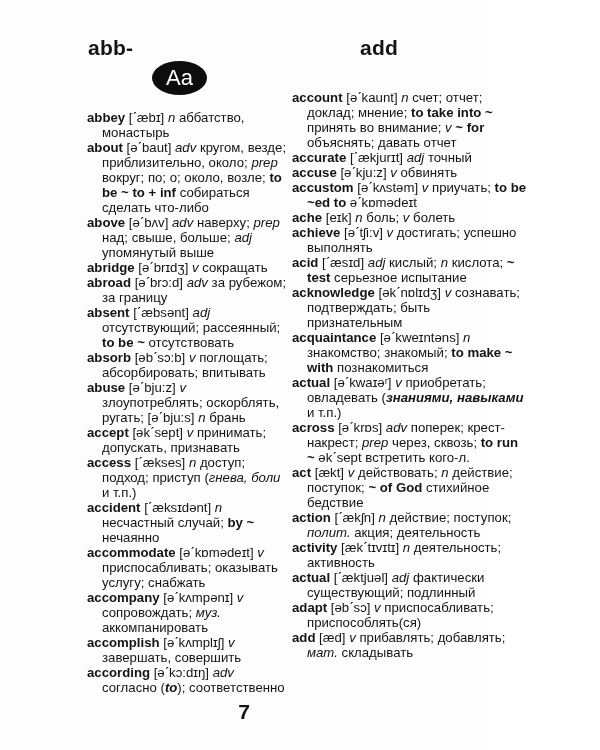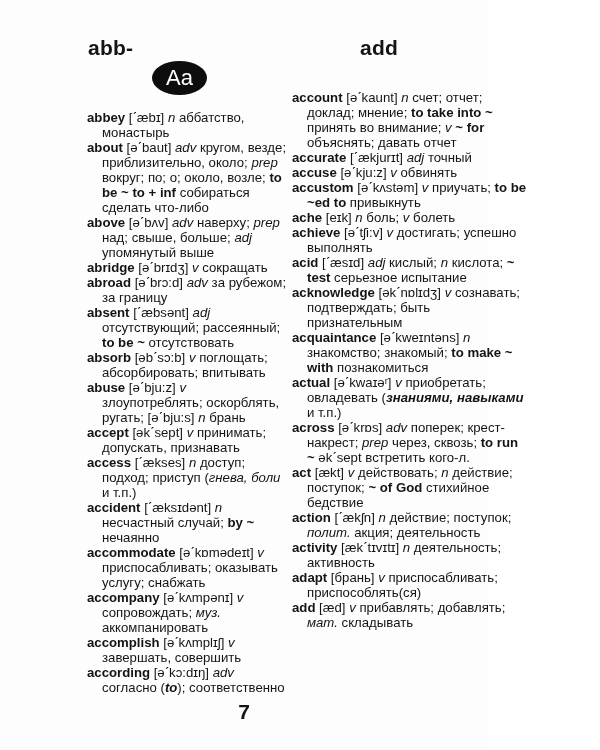--- a/index.html
+++ b/index.html
@@ -44,29 +44,30 @@
       <p class="entry"><span class="hw">accident</span><span> [ˊæksɪdənt] </span><span class="i">n</span><span> несчастный случай; </span><span class="b">by ~</span><span> нечаянно</span></p>
       <p class="entry"><span class="hw">accommodate</span><span> [əˊkɒmədeɪt] </span><span class="i">v</span><span> приспосабливать; оказывать услугу; снабжать</span></p>
       <p class="entry"><span class="hw">accompany</span><span> [əˊkʌmpənɪ] </span><span class="i">v</span><span> сопровождать; </span><span class="i">муз.</span><span> аккомпанировать</span></p>
       <p class="entry"><span class="hw">accomplish</span><span> [əˊkʌmplɪʃ] </span><span class="i">v</span><span> завершать, совершить</span></p>
       <p class="entry"><span class="hw">according</span><span> [əˊkɔ:dɪŋ] </span><span class="i">adv</span><span> согласно (</span><span class="b i">to</span><span>); соответственно</span></p>
     </div>
   <div class="col col-right">
       <p class="entry"><span class="hw">account</span><span> [əˊkaunt] </span><span class="i">n</span><span> счет; отчет; доклад; мнение; </span><span class="b">to take into ~</span><span> принять во внимание; </span><span class="i">v</span><span> </span><span class="b">~ for</span><span> объяснять; давать отчет</span></p>
       <p class="entry"><span class="hw">accurate</span><span> [ˊækjurɪt] </span><span class="i">adj</span><span> точный</span></p>
       <p class="entry"><span class="hw">accuse</span><span> [əˊkju:z] </span><span class="i">v</span><span> обвинять</span></p>
-      <p class="entry"><span class="hw">accustom</span><span> [əˊkʌstəm] </span><span class="i">v</span><span> приучать; </span><span class="b">to be ~ed to</span><span> привыкнуть</span></p>
+      <p class="entry"><span class="hw">accustom</span><span> [əˊkʌstəm] </span><span class="i">v</span><span> приучать; </span><span class="b">to be ~ed to</span><span> əˊkɒmədeɪt</span></p>
       <p class="entry"><span class="hw">ache</span><span> [eɪk] </span><span class="i">n</span><span> боль; </span><span class="i">v</span><span> болеть</span></p>
       <p class="entry"><span class="hw">achieve</span><span> [əˊtʃi:v] </span><span class="i">v</span><span> достигать; успешно выполнять</span></p>
       <p class="entry"><span class="hw">acid</span><span> [ˊæsɪd] </span><span class="i">adj</span><span> кислый; </span><span class="i">n</span><span> кислота; </span><span class="b">~ test</span><span> серьезное испытание</span></p>
       <p class="entry"><span class="hw">acknowledge</span><span> [əkˊnɒlɪdʒ] </span><span class="i">v</span><span> сознавать; подтверждать; быть признательным</span></p>
       <p class="entry"><span class="hw">acquaintance</span><span> [əˊkweɪntəns] </span><span class="i">n</span><span> знакомство; знакомый; </span><span class="b">to make ~ with</span><span> познакомиться</span></p>
       <p class="entry"><span class="hw">actual</span><span> [əˊkwaɪəʳ] </span><span class="i">v</span><span> приобретать; овладевать (</span><span class="b i">знаниями, навыками</span><span> и т.п.)</span></p>
       <p class="entry"><span class="hw">across</span><span> [əˊkrɒs] </span><span class="i">adv</span><span> поперек; крест-накрест; </span><span class="i">prep</span><span> через, сквозь; </span><span class="b">to run ~</span><span> əkˊsept встретить кого-л.</span></p>
       <p class="entry"><span class="hw">act</span><span> [ækt] </span><span class="i">v</span><span> действовать; </span><span class="i">n</span><span> действие; поступок; </span><span class="b">~ of God</span><span> стихийное бедствие</span></p>
       <p class="entry"><span class="hw">action</span><span> [ˊækʃn] </span><span class="i">n</span><span> действие; поступок; </span><span class="i">полит.</span><span> акция; деятельность</span></p>
       <p class="entry"><span class="hw">activity</span><span> [ækˊtɪvɪtɪ] </span><span class="i">n</span><span> деятельность; активность</span></p>
-      <p class="entry"><span class="hw">adapt</span><span> [брань] </span><span class="i">v</span><span> приспосабливать; приспособлять(ся)</span></p>
+      <p class="entry"><span class="hw">actual</span><span> [ˊæktjuəl] </span><span class="i">adj</span><span> фактически существующий; подлинный</span></p>
+      <p class="entry"><span class="hw">adapt</span><span> [əbˊsɔ] </span><span class="i">v</span><span> приспосабливать; приспособлять(ся)</span></p>
       <p class="entry"><span class="hw">add</span><span> [æd] </span><span class="i">v</span><span> прибавлять; добавлять; </span><span class="i">мат.</span><span> складывать</span></p>
     </div>
 
   <div class="page-num">7</div>
 </div>
 
 </body></html>

